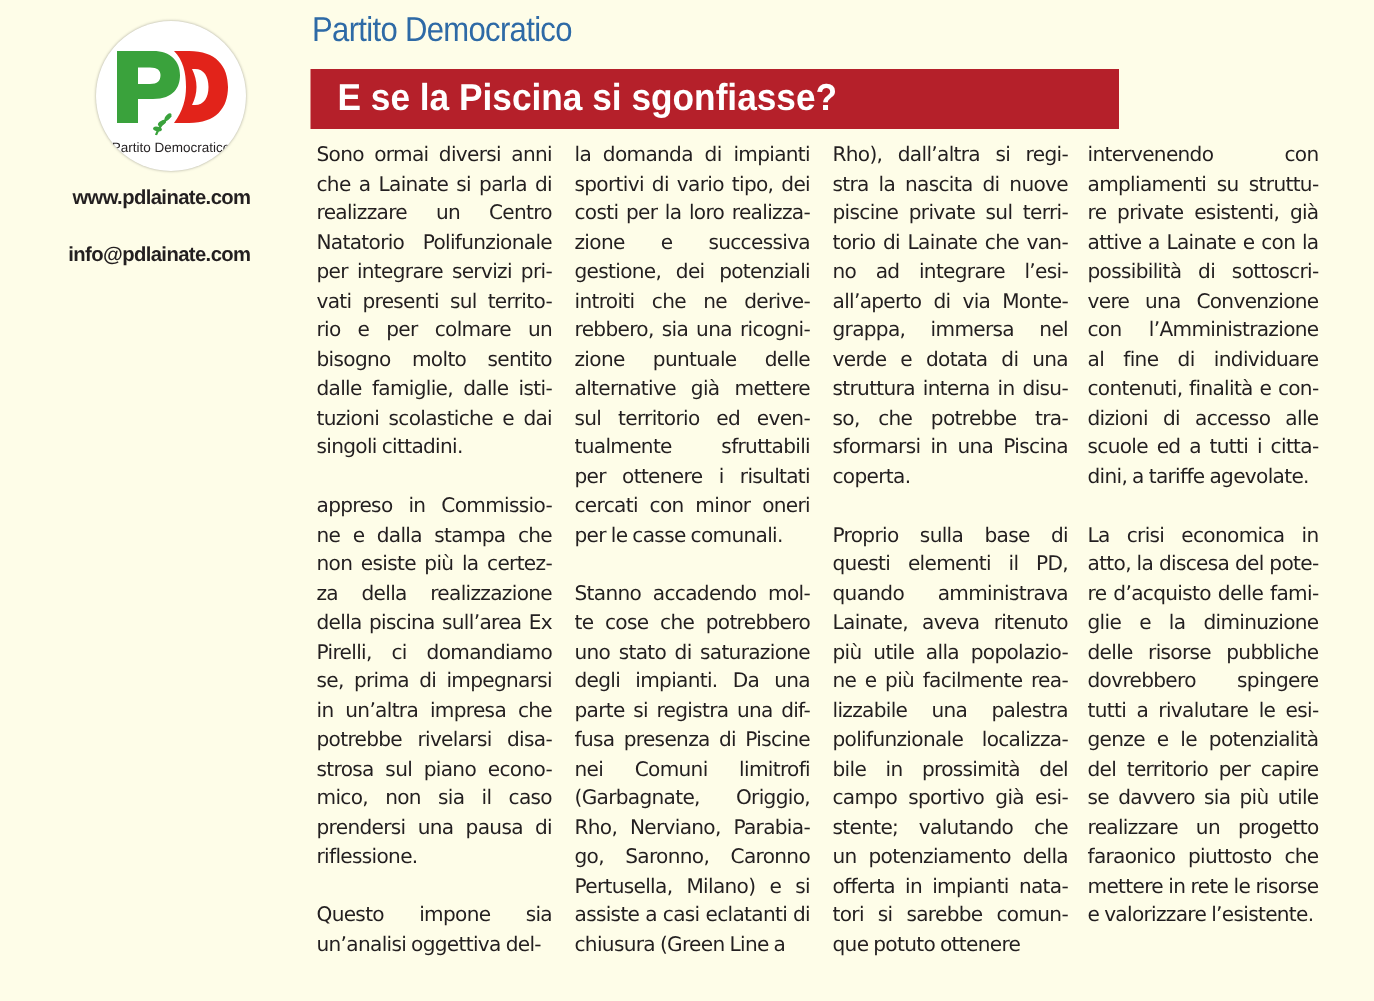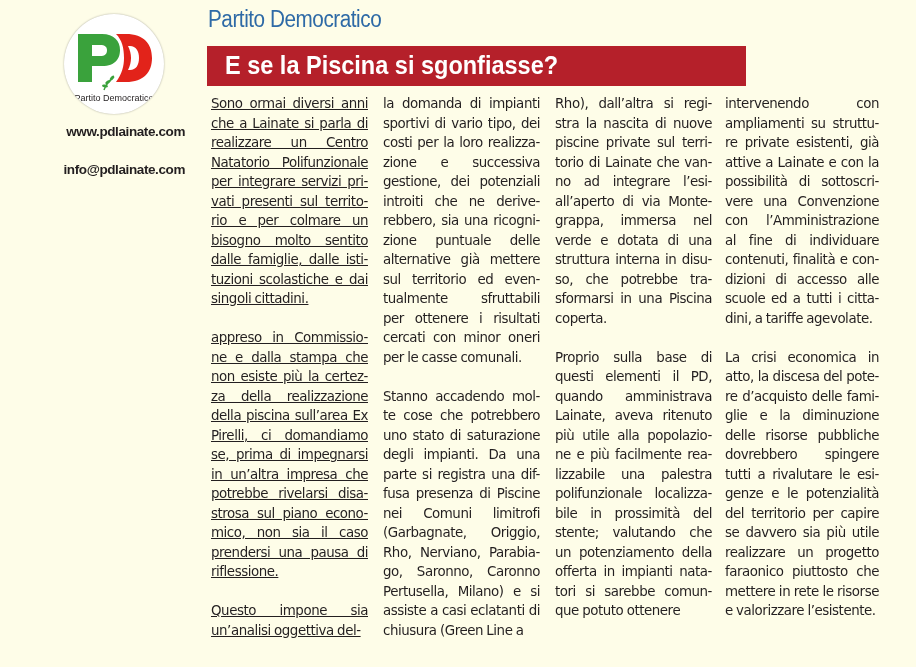--- a/index.html
+++ b/index.html
@@ -41,21 +41,20 @@
     .contact {
       position: absolute;
       left: 0;
       width: 200px;
       text-align: right;
       font-family: "Liberation Sans", sans-serif;
       font-weight: bold;
       font-size: 13.5px;
       letter-spacing: -0.4px;
       color: #231f20;
-      padding-left: 18px;
     }
     .contact.web { top: 124px; right: 0; width: 167px; }
     .contact.mail { top: 162px; right: 0; width: 167px; }
 
     .party-name {
       position: absolute;
       left: 208px;
       top: 6px;
       font-family: "Liberation Sans", sans-serif;
       font-size: 23px;
@@ -104,21 +103,21 @@
       white-space: nowrap;
       text-align-last: justify;
     }
     .column .line.last {
       text-align-last: left;
     }
     .column .gap {
       display: block;
       height: 19.5px;
     }
-    .col1 { left: 211px; text-decoration: underline; }
+    .col1 { left: 211px; }
     .col2 { left: 383px; }
     .col3 { left: 555px; }
     .col4 { left: 725px; width: 154px; }
   </style>
 </head>
 <body>
 
 <div class="sidebar">
   <div class="logo">
     <svg width="100" height="100" viewBox="0 0 100 100">
@@ -221,20 +220,21 @@
     <span class="gap"></span>
     <span class="line">Proprio sulla base di</span>
     <span class="line">questi elementi il PD,</span>
     <span class="line">quando amministrava</span>
     <span class="line">Lainate, aveva ritenuto</span>
     <span class="line">più utile alla popolazio-</span>
     <span class="line">ne e più facilmente rea-</span>
     <span class="line">lizzabile una palestra</span>
     <span class="line">polifunzionale localizza-</span>
     <span class="line">bile in prossimità del</span>
+    <span class="line">campo sportivo già esi-</span>
     <span class="line">stente; valutando che</span>
     <span class="line">un potenziamento della</span>
     <span class="line">offerta in impianti nata-</span>
     <span class="line">tori si sarebbe comun-</span>
     <span class="line last">que potuto ottenere</span>
   </div>
 <div class="column col4">
     <span class="line">intervenendo con</span>
     <span class="line">ampliamenti su struttu-</span>
     <span class="line">re private esistenti, già</span>

